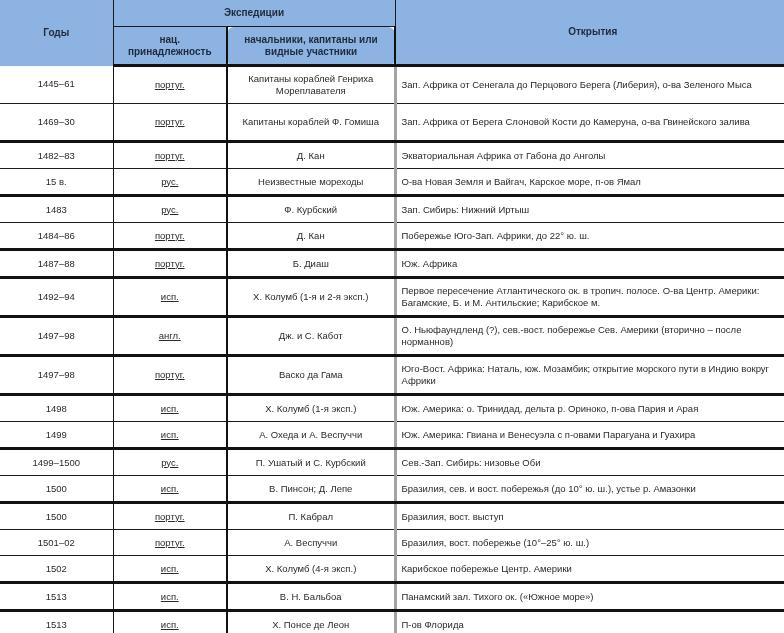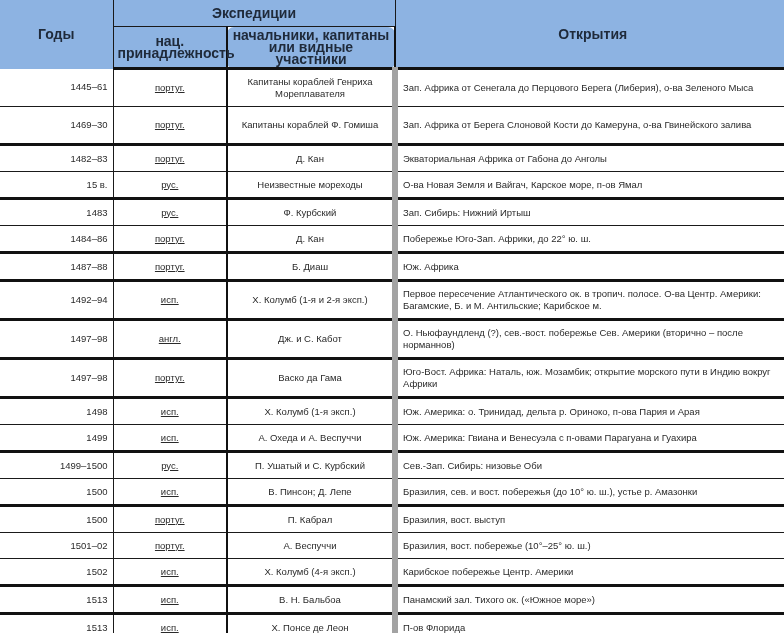--- a/index.html
+++ b/index.html
@@ -14,44 +14,44 @@
       position: absolute; left: 0; top: 0;
     }
     col.c-year { width: 113px; }
     col.c-nat { width: 114px; }
     col.c-lead { width: 168px; }
     col.c-disc { width: 395px; }
     th {
       background: #8db3e2;
       color: #1f2a3a;
       font-weight: bold;
-      font-size: 14px;
+      font-size: 10px;
       text-align: center;
       vertical-align: middle;
       border-left: 1px solid #1a1a1a;
       border-right: 1px solid #1a1a1a;
       padding: 2px 4px;
       line-height: 12px;
     }
     th.h-exp { height: 22px; border-bottom: 1px solid #1a1a1a; }
     th.h-sub { height: 33px; }
     th.h-year { border-left: none; }
     tr.hdr2 th { border-bottom: 3px solid #111; }
     td {
       border-left: 1px solid #1a1a1a;
       border-right: 1px solid #1a1a1a;
       border-bottom: 1px solid #1a1a1a;
       padding: 2px 5px;
       vertical-align: middle;
       line-height: 12px;
       height: 21px;
     }
-    td.year { text-align: right; border-left: none; }
+    td.year { text-align: center; border-left: none; }
     td.nat { text-align: center; text-decoration: underline; }
-    td.lead { text-align: center; border-left: 2px solid #111; border-right: 6px solid #a3a3a3; }
+    td.lead { text-align: center; border-left: 2px solid #111; border-right: 3px solid #a3a3a3; }
     td.disc { text-align: left; }
     tr.tall td { height: 32px; }
     tr.thick td { border-bottom: 3px solid #111; }
     th.h-lead-sub { border-left: 2px solid #111; border-right: 2px solid #111; border-radius: 7px; }
   </style>
 </head>
 <body>
 
 <table>
   <colgroup>

